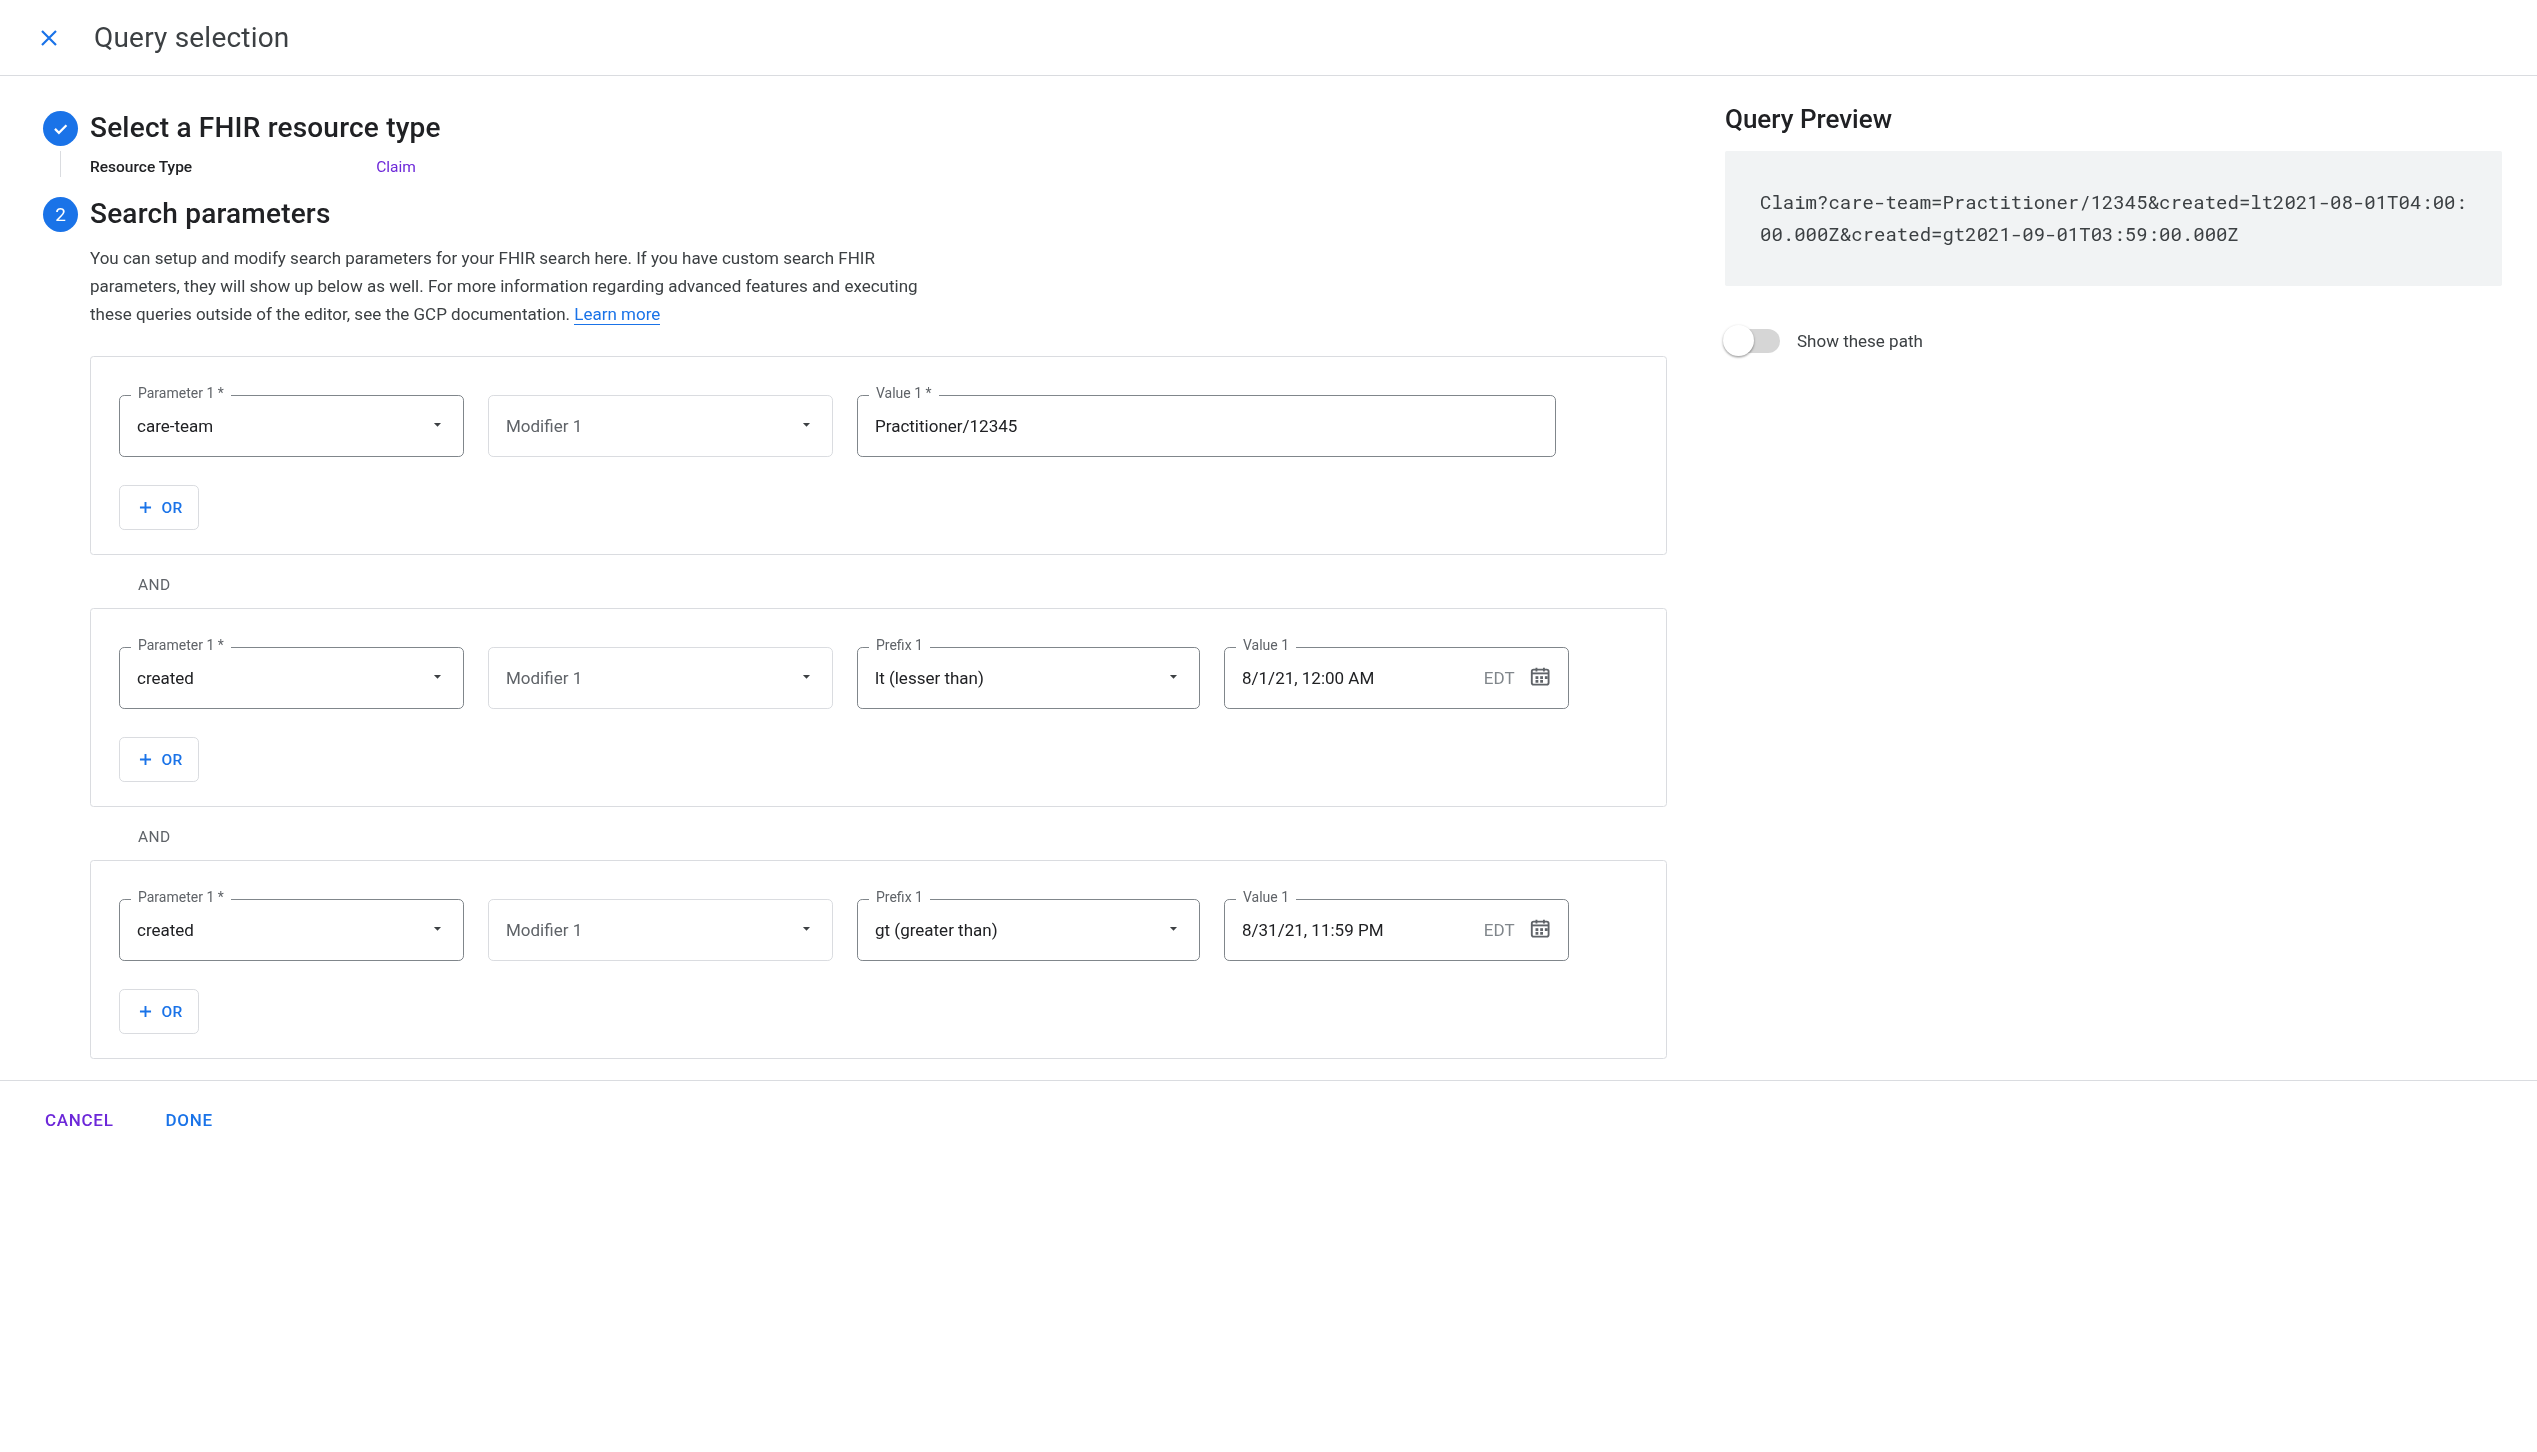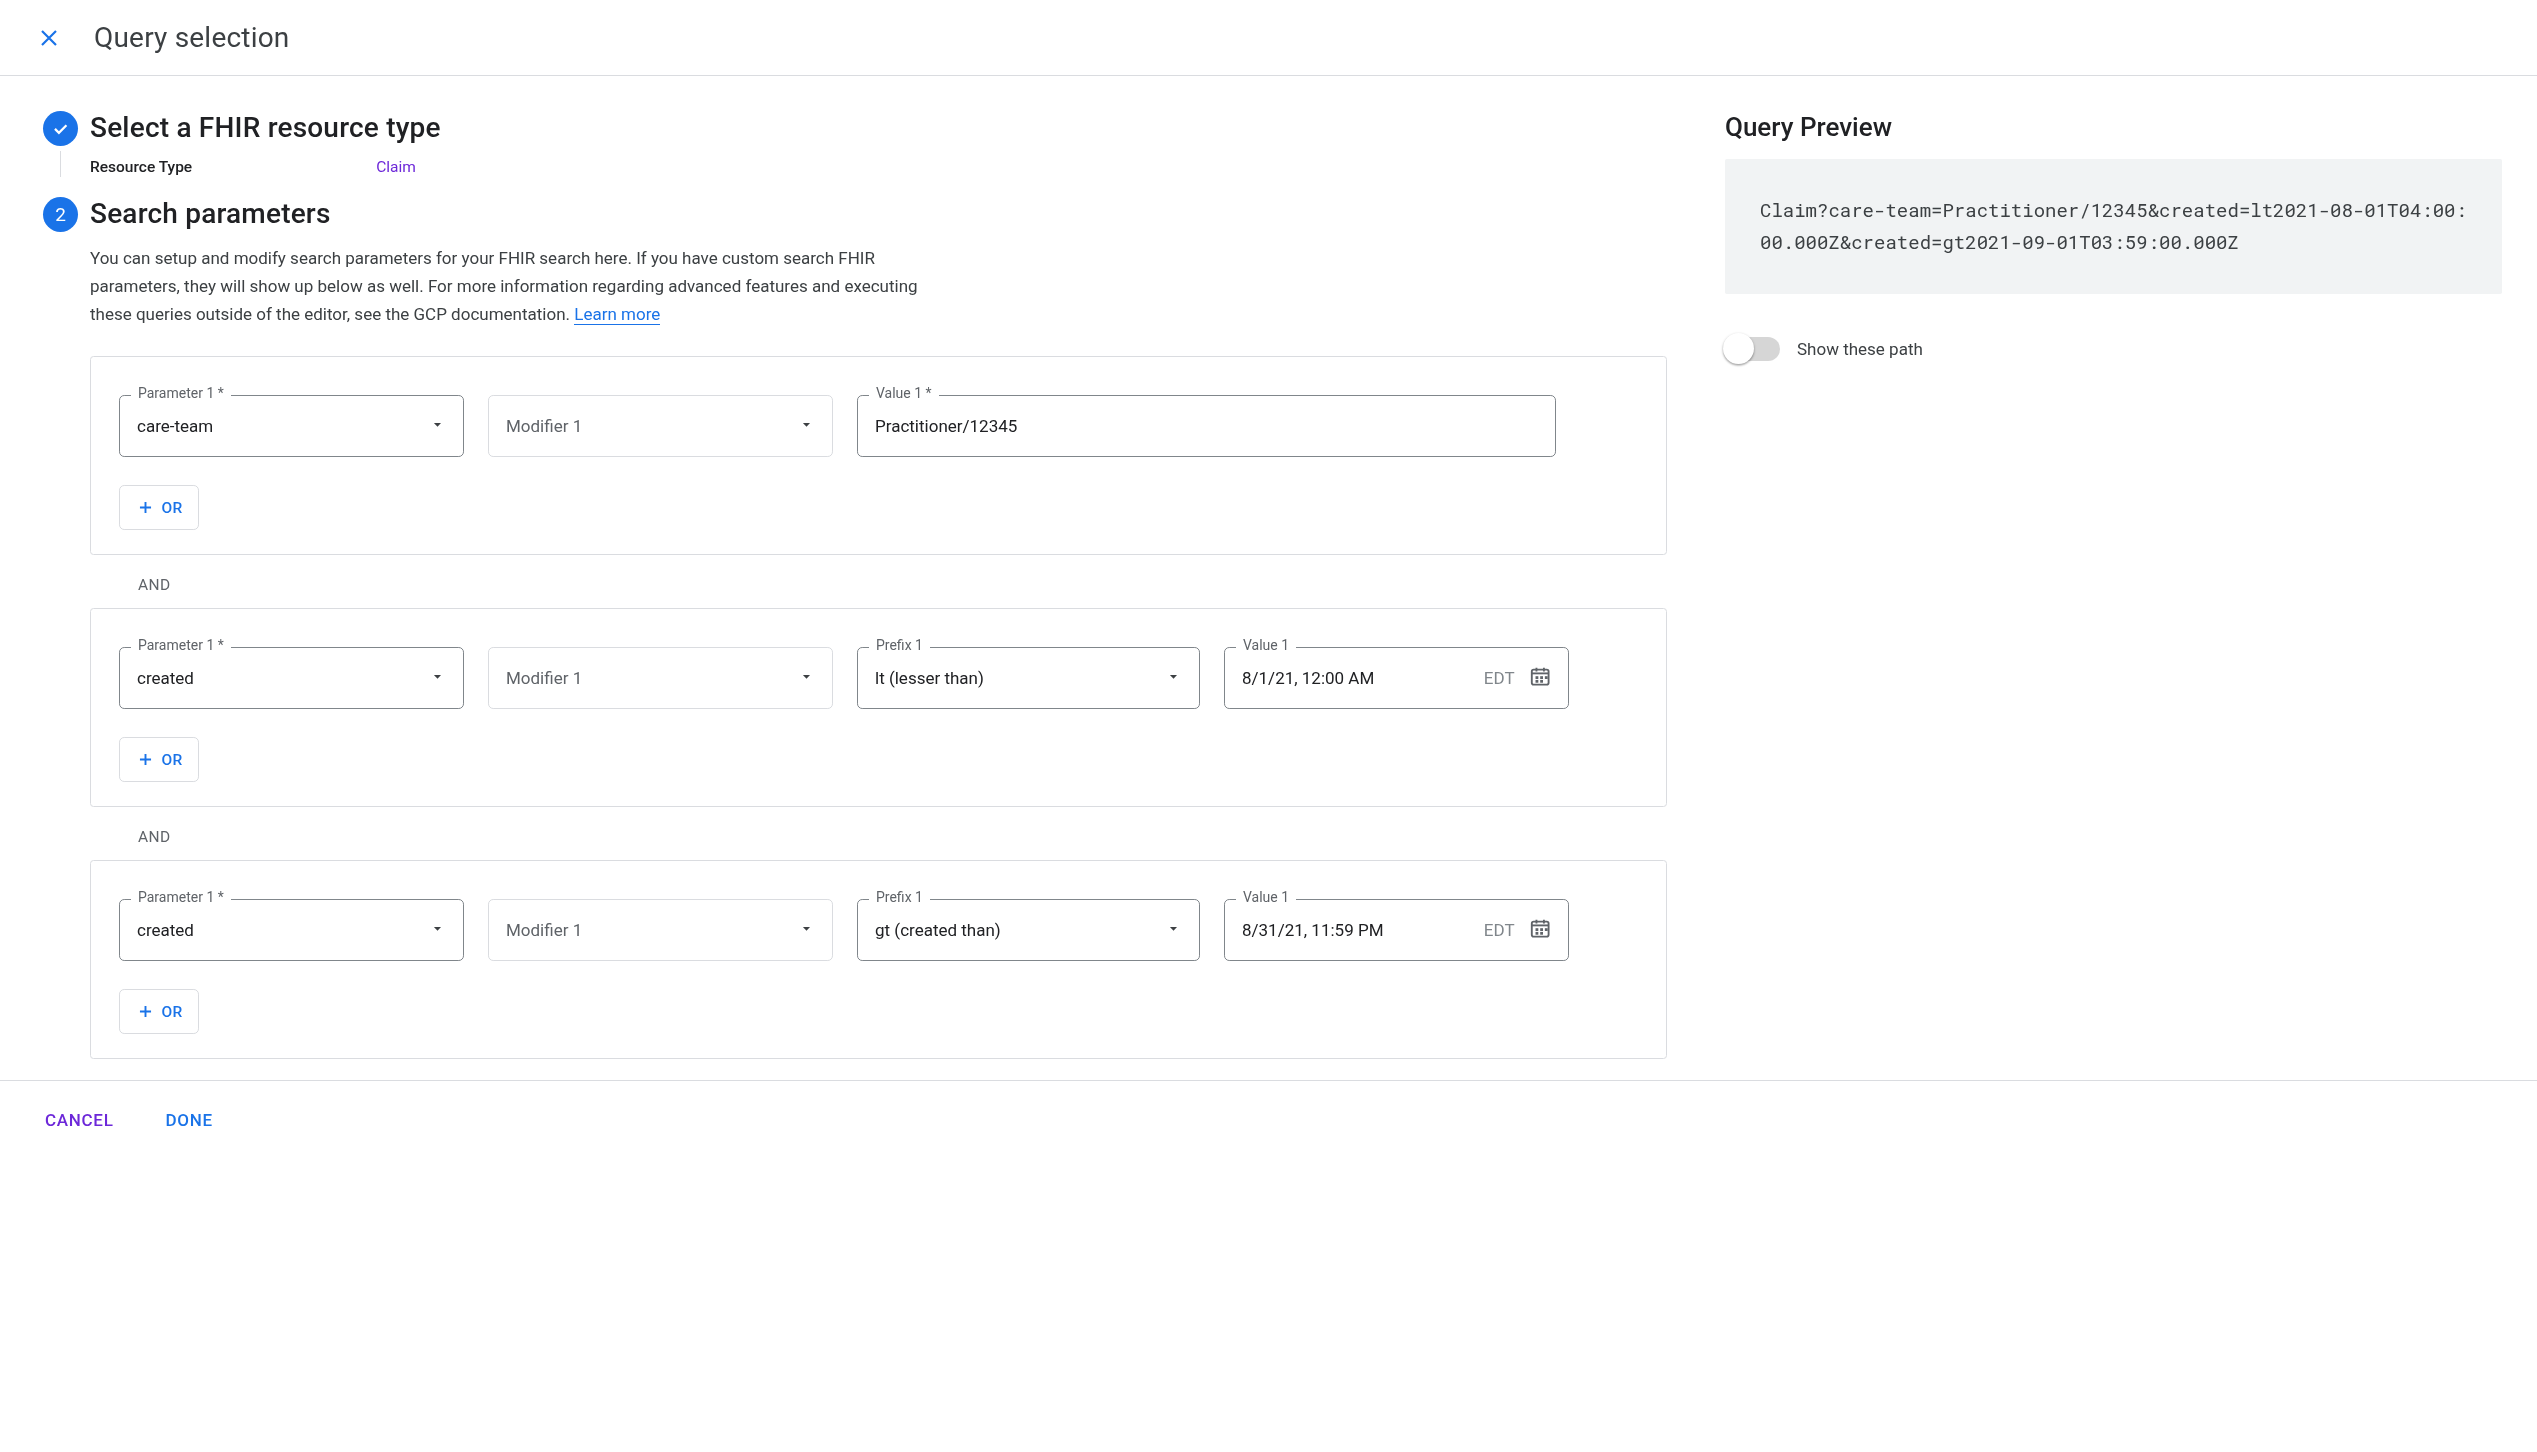--- a/index.html
+++ b/index.html
@@ -111,21 +111,21 @@
   .date-field {
     border: 0.9px solid #80868b;
     border-radius: 5.2px;
     height: 62px;
     display: flex; align-items: center;
     padding: 0 17px;
     font-size: 17px;
     color: #202124;
   }
   .date-field .tz { color: #80868b; margin-left: 14px; margin-right: 14px;}
-  .preview-title { font-size: 26px; font-weight: 500; margin: 8px 0 17px 0; color:#202124;}
+  .preview-title { font-size: 26px; font-weight: 500; margin: 0 0 17px 0; color:#202124;}
   .preview-box {
     background: #f1f3f4;
     padding: 35px 35px;
     font-family: "Roboto Mono", Menlo, Consolas, monospace;
     font-size: 19px;
     color: #3c4043;
     line-height: 1.7;
     word-break: break-all;
     border-radius: 1.7px;
     margin-bottom: 43px;
@@ -316,21 +316,21 @@
                 <span>Modifier 1</span>
                 <span class="spacer"></span>
                 <span class="caret"><svg viewBox="0 0 24 24">
                       <path d="M7 10 L12 15 L17 10 Z"></path>
                     </svg></span>
               </div>
             </div>
             <div class="field-wrap" style="width:343px;">
               <div class="field-label">Prefix 1</div>
               <div class="select-field">
-                <span>gt (created than)</span>
+                <span>gt (greater than)</span>
                 <span class="spacer"></span>
                 <span class="caret"><svg viewBox="0 0 24 24">
                       <path d="M7 10 L12 15 L17 10 Z"></path>
                     </svg></span>
               </div>
             </div>
             <div class="field-wrap" style="width:345px;">
               <div class="field-label">Value 1</div>
               <div class="date-field">
                 <span>8/31/21, 11:59 PM</span>

